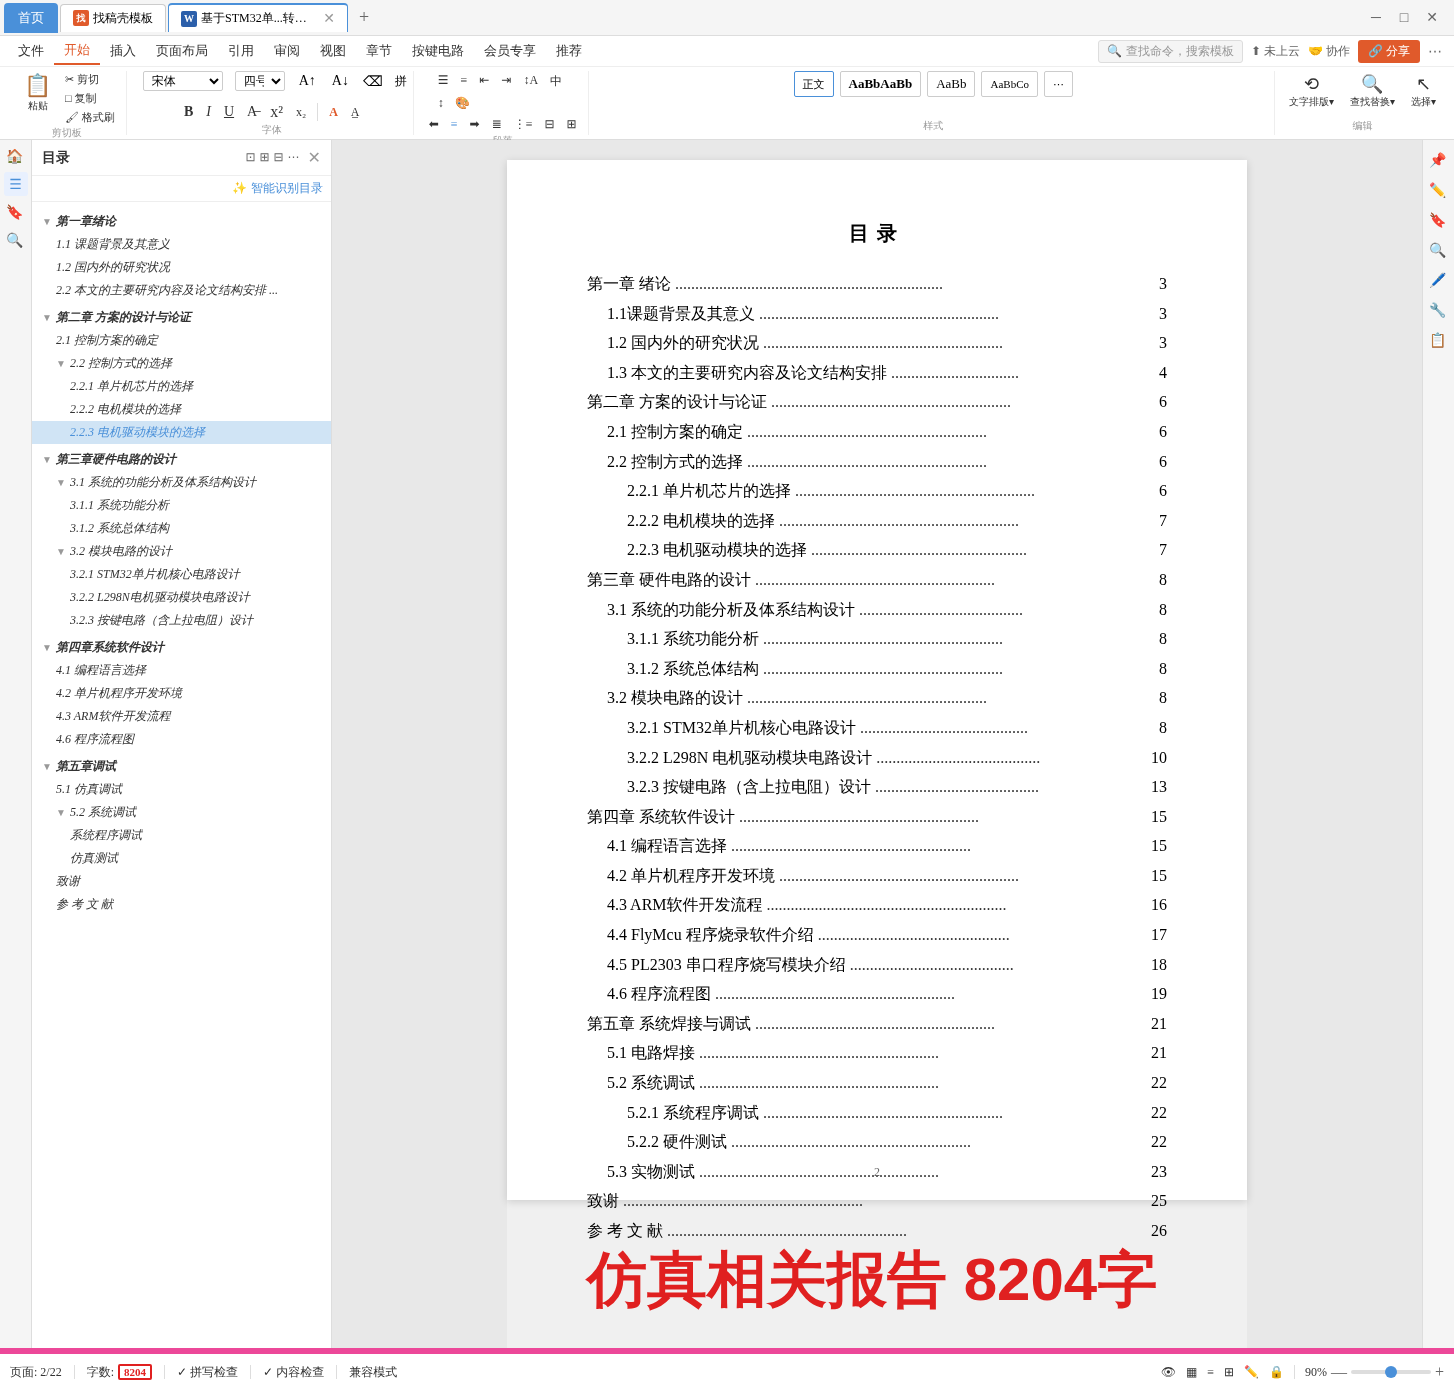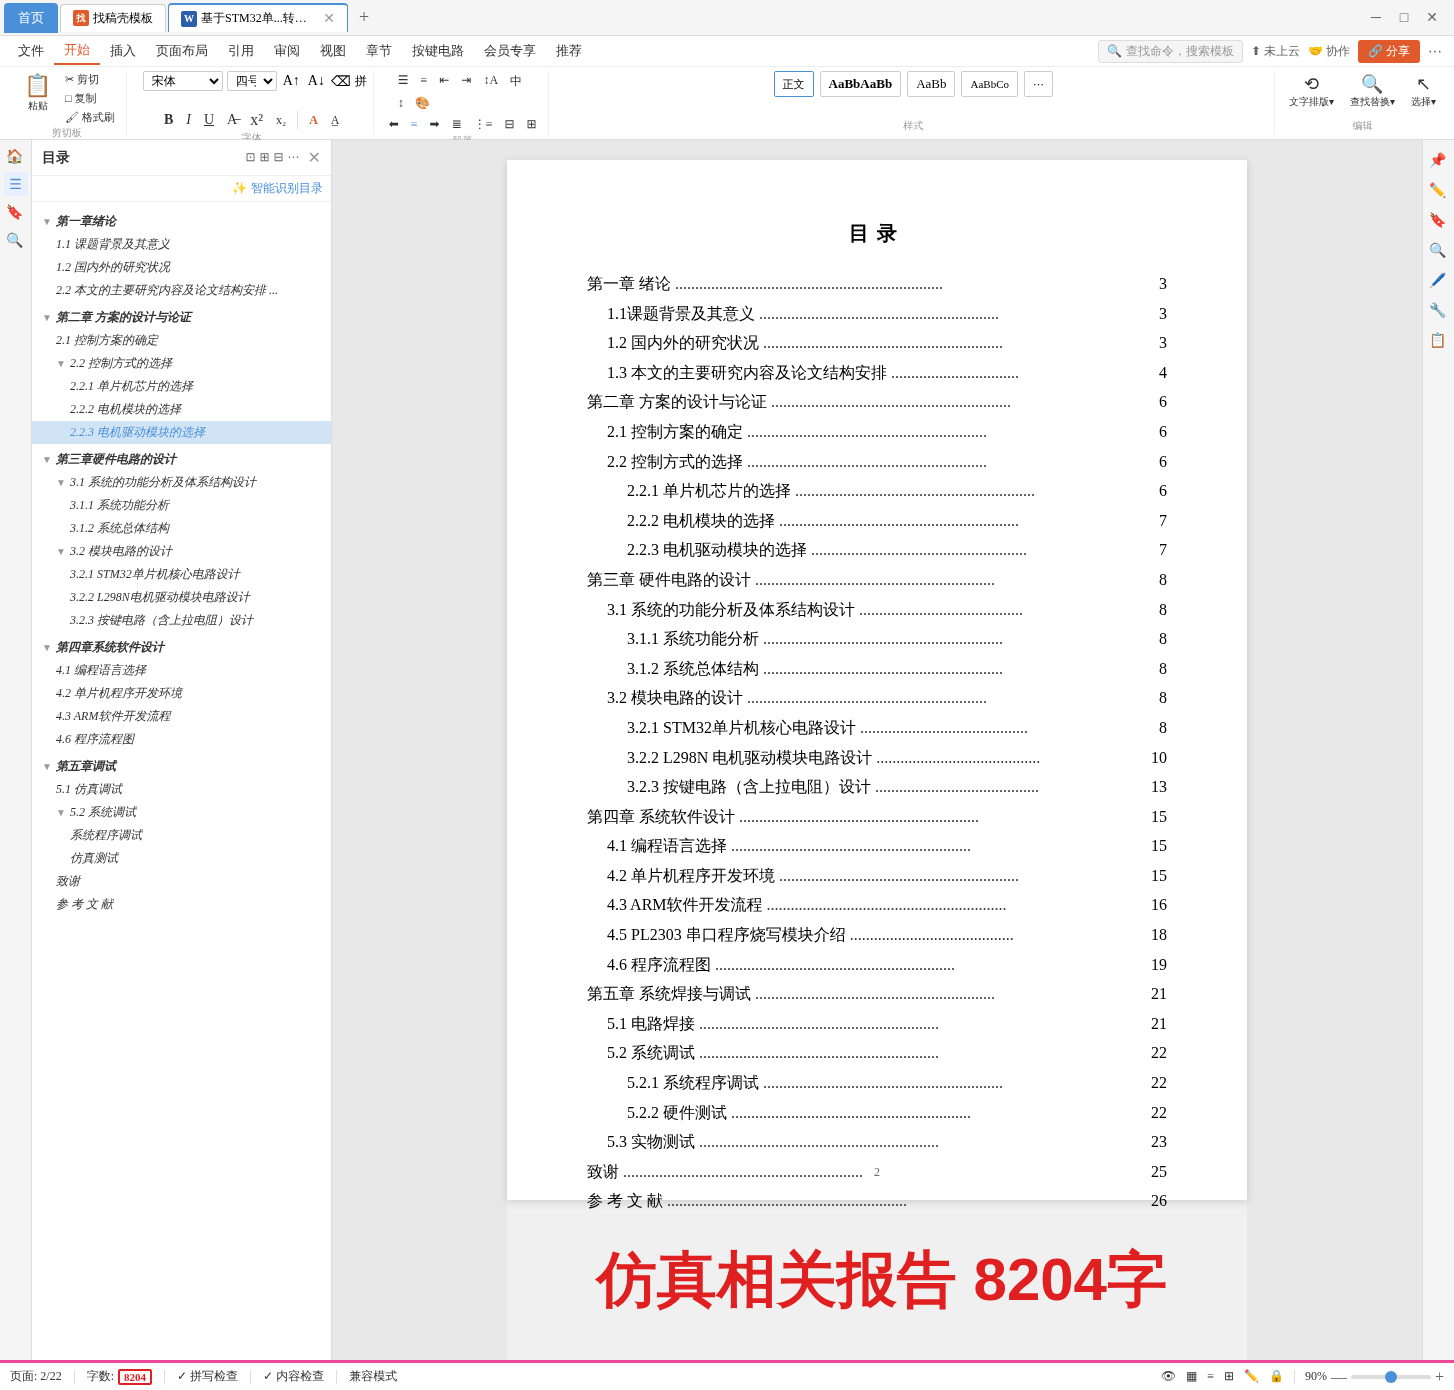--- a/index.html
+++ b/index.html
@@ -80,25 +80,25 @@
     .toc-entry { display: flex; align-items: flex-start; margin-bottom: 4px; font-size: 16px; line-height: 1.6; }
     .toc-entry .entry-label { flex-shrink: 0; }
     .toc-entry .entry-dots { flex: 1; overflow: hidden; white-space: nowrap; color: #333; margin: 0 4px; }
     .toc-entry .entry-page { flex-shrink: 0; }
     .toc-entry.indent1 { padding-left: 20px; }
     .toc-entry.indent2 { padding-left: 40px; }
 
     .doc-page-num { position: absolute; bottom: 20px; left: 50%; transform: translateX(-50%); font-size: 12px; color: #666; }
 
     
-    .promo-area { background: #f0f0f0; width: 740px; padding: 40px 80px; text-align: right; }
+    .promo-area { background: #f0f0f0; width: 740px; padding: 40px 80px; text-align: left; }
     .promo-text { font-size: 60px; font-weight: bold; color: #e02020; font-family: 'SimHei', '黑体', sans-serif; }
 
     
-    .status-bar { height: 30px; background: white; border-top: 3px solid #ec4899; display: flex; align-items: center; padding: 0 10px; gap: 12px; font-size: 12px; color: #333; flex-shrink: 0; }
+    .status-bar { height: 42px; background: white; border-top: 6px solid #ec4899; display: flex; align-items: center; padding: 0 10px; gap: 12px; font-size: 12px; color: #333; flex-shrink: 0; }
     .status-item { display: flex; align-items: center; gap: 4px; }
     .status-badge { border: 2px solid #e02020; color: #e02020; padding: 0 4px; font-size: 11px; font-weight: bold; border-radius: 2px; }
     .status-sep { width: 1px; height: 14px; background: #ddd; }
     .status-right { margin-left: auto; display: flex; align-items: center; gap: 10px; }
     .zoom-control { display: flex; align-items: center; gap: 4px; }
     .zoom-btn { font-size: 16px; cursor: pointer; color: #666; }
     .zoom-slider { width: 80px; height: 4px; background: #ddd; border-radius: 2px; position: relative; }
     .zoom-slider-thumb { width: 12px; height: 12px; background: #4a90d9; border-radius: 50%; position: absolute; top: -4px; left: 50%; transform: translateX(-50%); cursor: pointer; }
 
     
@@ -168,21 +168,21 @@
         <div style="display:flex;flex-direction:column;gap:2px;">
           <div class="r-btn-sm">✂ 剪切</div>
           <div class="r-btn-sm">□ 复制</div>
           <div class="r-btn-sm">🖌 格式刷</div>
         </div>
       </div>
       <div class="ribbon-group-label">剪切板</div>
     </div>
 
     <div class="ribbon-group" style="padding:0 6px;">
-      <div style="display:flex;gap:4px;align-items:center;margin-bottom:18px;padding-left:6px;">
+      <div style="display:flex;gap:12px;align-items:center;margin-bottom:10px;padding-left:6px;">
         <select class="format-select" style="width:80px;font-size:12px;">
           <option>宋体</option>
         </select>
         <select class="format-select" style="width:50px;font-size:12px;">
           <option>四号</option>
         </select>
         <span style="font-size:14px;cursor:pointer;padding:0 2px;">A↑</span>
         <span style="font-size:14px;cursor:pointer;padding:0 2px;">A↓</span>
         <span style="font-size:14px;cursor:pointer;">⌫</span>
         <span style="font-size:12px;cursor:pointer;">拼</span>
@@ -431,20 +431,25 @@
         </div>
         <div class="toc-entry indent1">
           <span class="entry-label">4.2 单片机程序开发环境</span>
           <span class="entry-dots">............................................................</span>
           <span class="entry-page">15</span>
         </div>
         <div class="toc-entry indent1">
           <span class="entry-label">4.3 ARM软件开发流程</span>
           <span class="entry-dots">............................................................</span>
           <span class="entry-page">16</span>
+        </div>
+        <div class="toc-entry indent1">
+          <span class="entry-label">4.4 FlyMcu 程序烧录软件介绍</span>
+          <span class="entry-dots">................................................</span>
+          <span class="entry-page">17</span>
         </div>
         <div class="toc-entry indent1">
           <span class="entry-label">4.5 PL2303 串口程序烧写模块介绍</span>
           <span class="entry-dots">.........................................</span>
           <span class="entry-page">18</span>
         </div>
         <div class="toc-entry indent1">
           <span class="entry-label">4.6 程序流程图</span>
           <span class="entry-dots">............................................................</span>
           <span class="entry-page">19</span>

